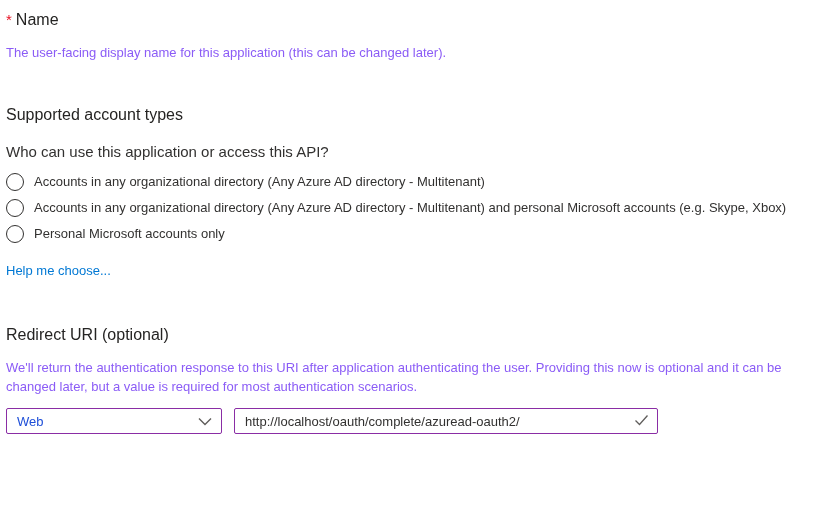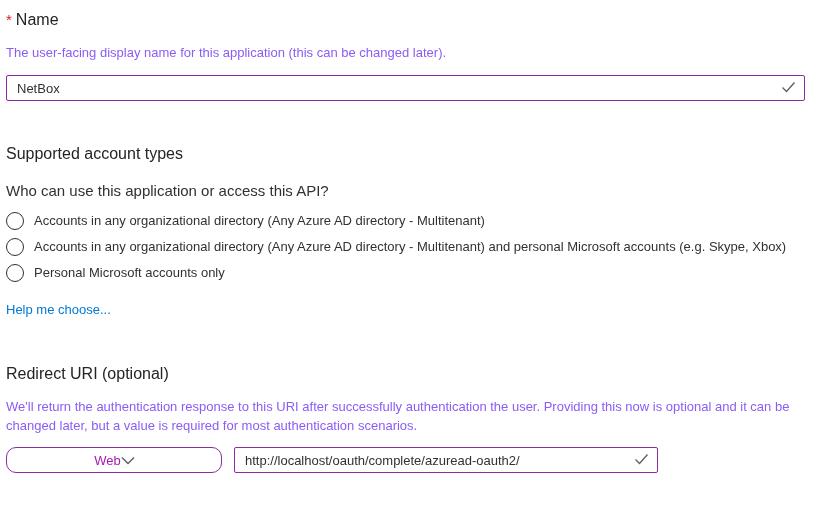--- a/index.html
+++ b/index.html
@@ -112,51 +112,45 @@
   
   .uri-row {
     margin-top: 12px;
     display: flex;
     align-items: center;
   }
   .dropdown {
     width: 216px;
     height: 26px;
     border: 1px solid #8a2da5;
-    border-radius: 10px;
+    border-radius: 2px;
     display: flex;
     align-items: center;
-    justify-content: center;
+    justify-content: space-between;
     padding: 0 9px 0 10px;
     font-size: 13px;
-    color: #a21caf;
+    color: #1d4ed8;
     cursor: pointer;
     background: #fff;
   }
   .uri-field {
     position: relative;
     margin-left: 12px;
     width: 424px;
     height: 26px;
   }
 </style>
 </head>
 <body>
 
 <div class="page">
 
   <div class="section">
     <h2 class="section-title"><span class="required">*</span><span>Name</span></h2>
     <p class="desc">The user-facing display name for this application (this can be changed later).</p>
-    <div class="text-field">
-      <input type="text" class="text-input" value="NetBox" style="">
-      <svg class="valid-check" width="15" height="13" viewBox="0 0 15 13">
-        <path d="M1.5 6.5 L5.5 10.5 L13.5 1.5" fill="none" stroke="#605e5c" stroke-width="1.3"></path>
-      </svg>
-    </div>
   </div>
 
   <div class="gap-lg"></div>
 
   <div class="section">
     <h2 class="section-title">Supported account types</h2>
     <p class="question">Who can use this application or access this API?</p>
 
     <div class="radio-group">
       <div class="radio-row">
@@ -177,21 +171,21 @@
           </span>
         <span class="radio-label">Personal Microsoft accounts only</span>
       </div>
     </div>
 
     <a class="help-link" href="#">Help me choose...</a>
   </div>
 
   <div class="section">
     <h2 class="section-title section3-title">Redirect URI (optional)</h2>
-    <p class="desc redirect-desc">We'll return the authentication response to this URI after successfully authentication the user. Providing this now is optional and it can be changed later, but a value is required for most authentication scenarios.</p>
+    <p class="desc redirect-desc">We'll return the authentication response to this URI after application authenticating the user. Providing this now is optional and it can be changed later, but a value is required for most authentication scenarios.</p>
 
     <div class="uri-row">
       <div class="dropdown">
         <span>Web</span>
         <svg width="14" height="9" viewBox="0 0 14 9">
           <path d="M1 1.5 L7 7.5 L13 1.5" fill="none" stroke="#605e5c" stroke-width="1.4"></path>
         </svg>
       </div>
       <div class="uri-field">
         <input type="text" class="text-input" value="http://localhost/oauth/complete/azuread-oauth2/" style="">

